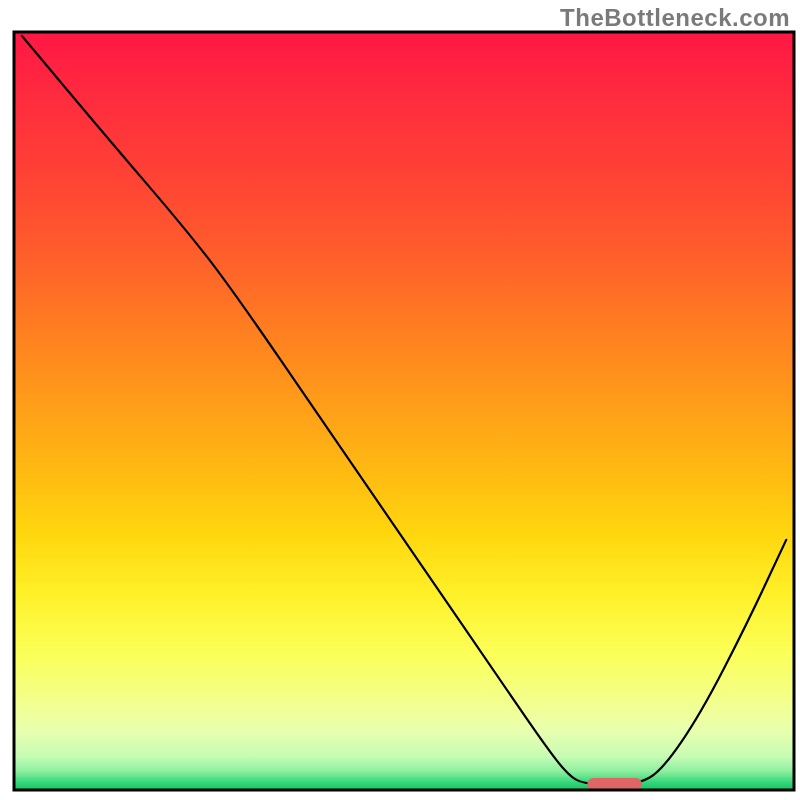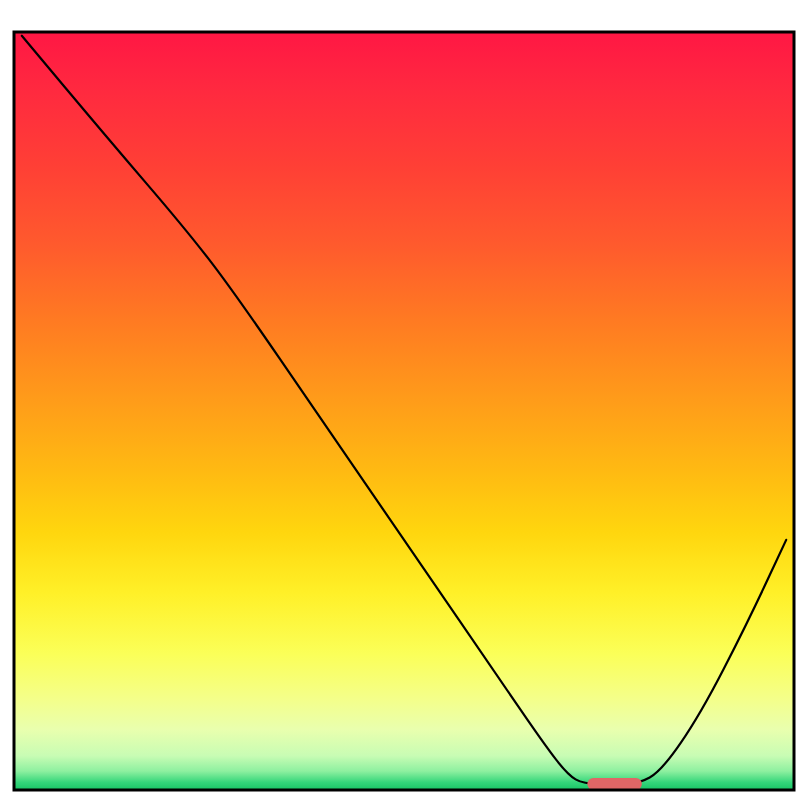--- a/index.html
+++ b/index.html
@@ -29,20 +29,21 @@
   svg.plot {
     position: absolute;
     top: 0;
     left: 0;
   }
 </style>
 </head>
 <body>
 
 <div class="chart-container">
+  <div class="watermark">TheBottleneck.com</div>
   <svg class="plot" width="800" height="800" viewBox="0 0 800 800">
     <defs>
       <linearGradient id="bg-grad" x1="0" y1="0" x2="0" y2="1">
           <stop offset="0.00%" stop-color="#ff1744"></stop>
           <stop offset="8.00%" stop-color="#ff2a3f"></stop>
           <stop offset="18.00%" stop-color="#ff4035"></stop>
           <stop offset="28.00%" stop-color="#ff5a2d"></stop>
           <stop offset="38.00%" stop-color="#ff7a22"></stop>
           <stop offset="48.00%" stop-color="#ff9a1a"></stop>
           <stop offset="58.00%" stop-color="#ffba12"></stop>

